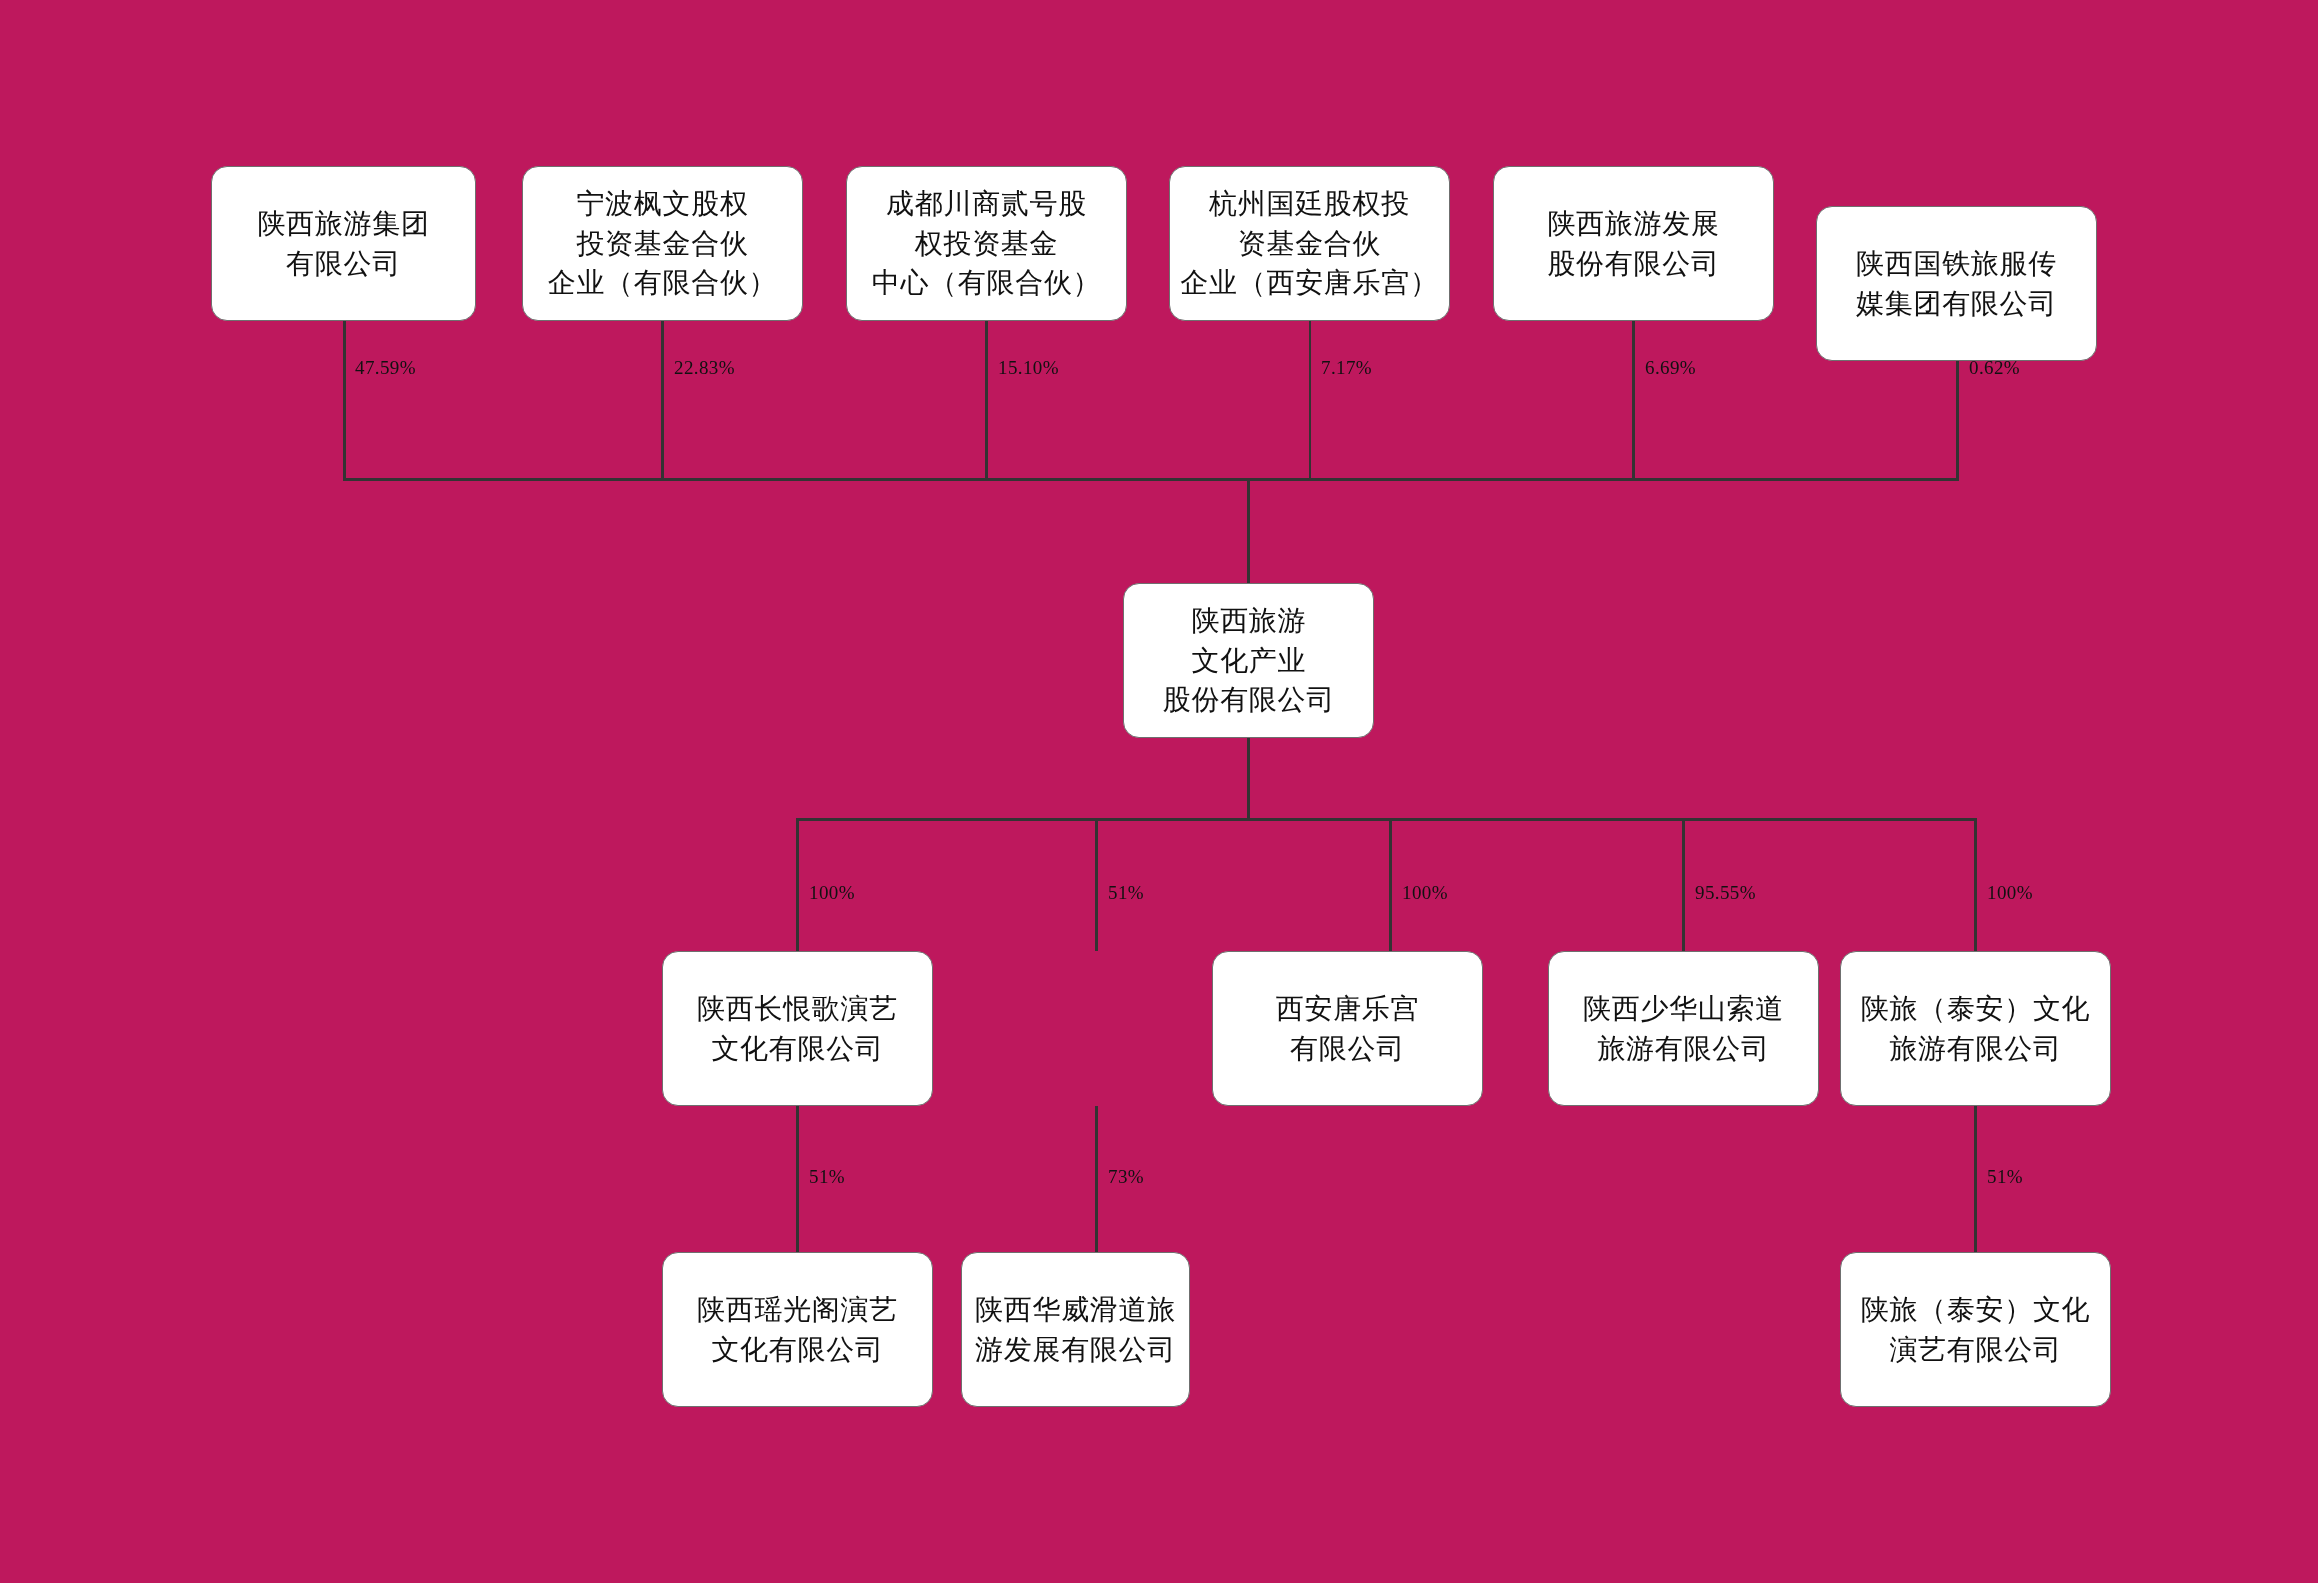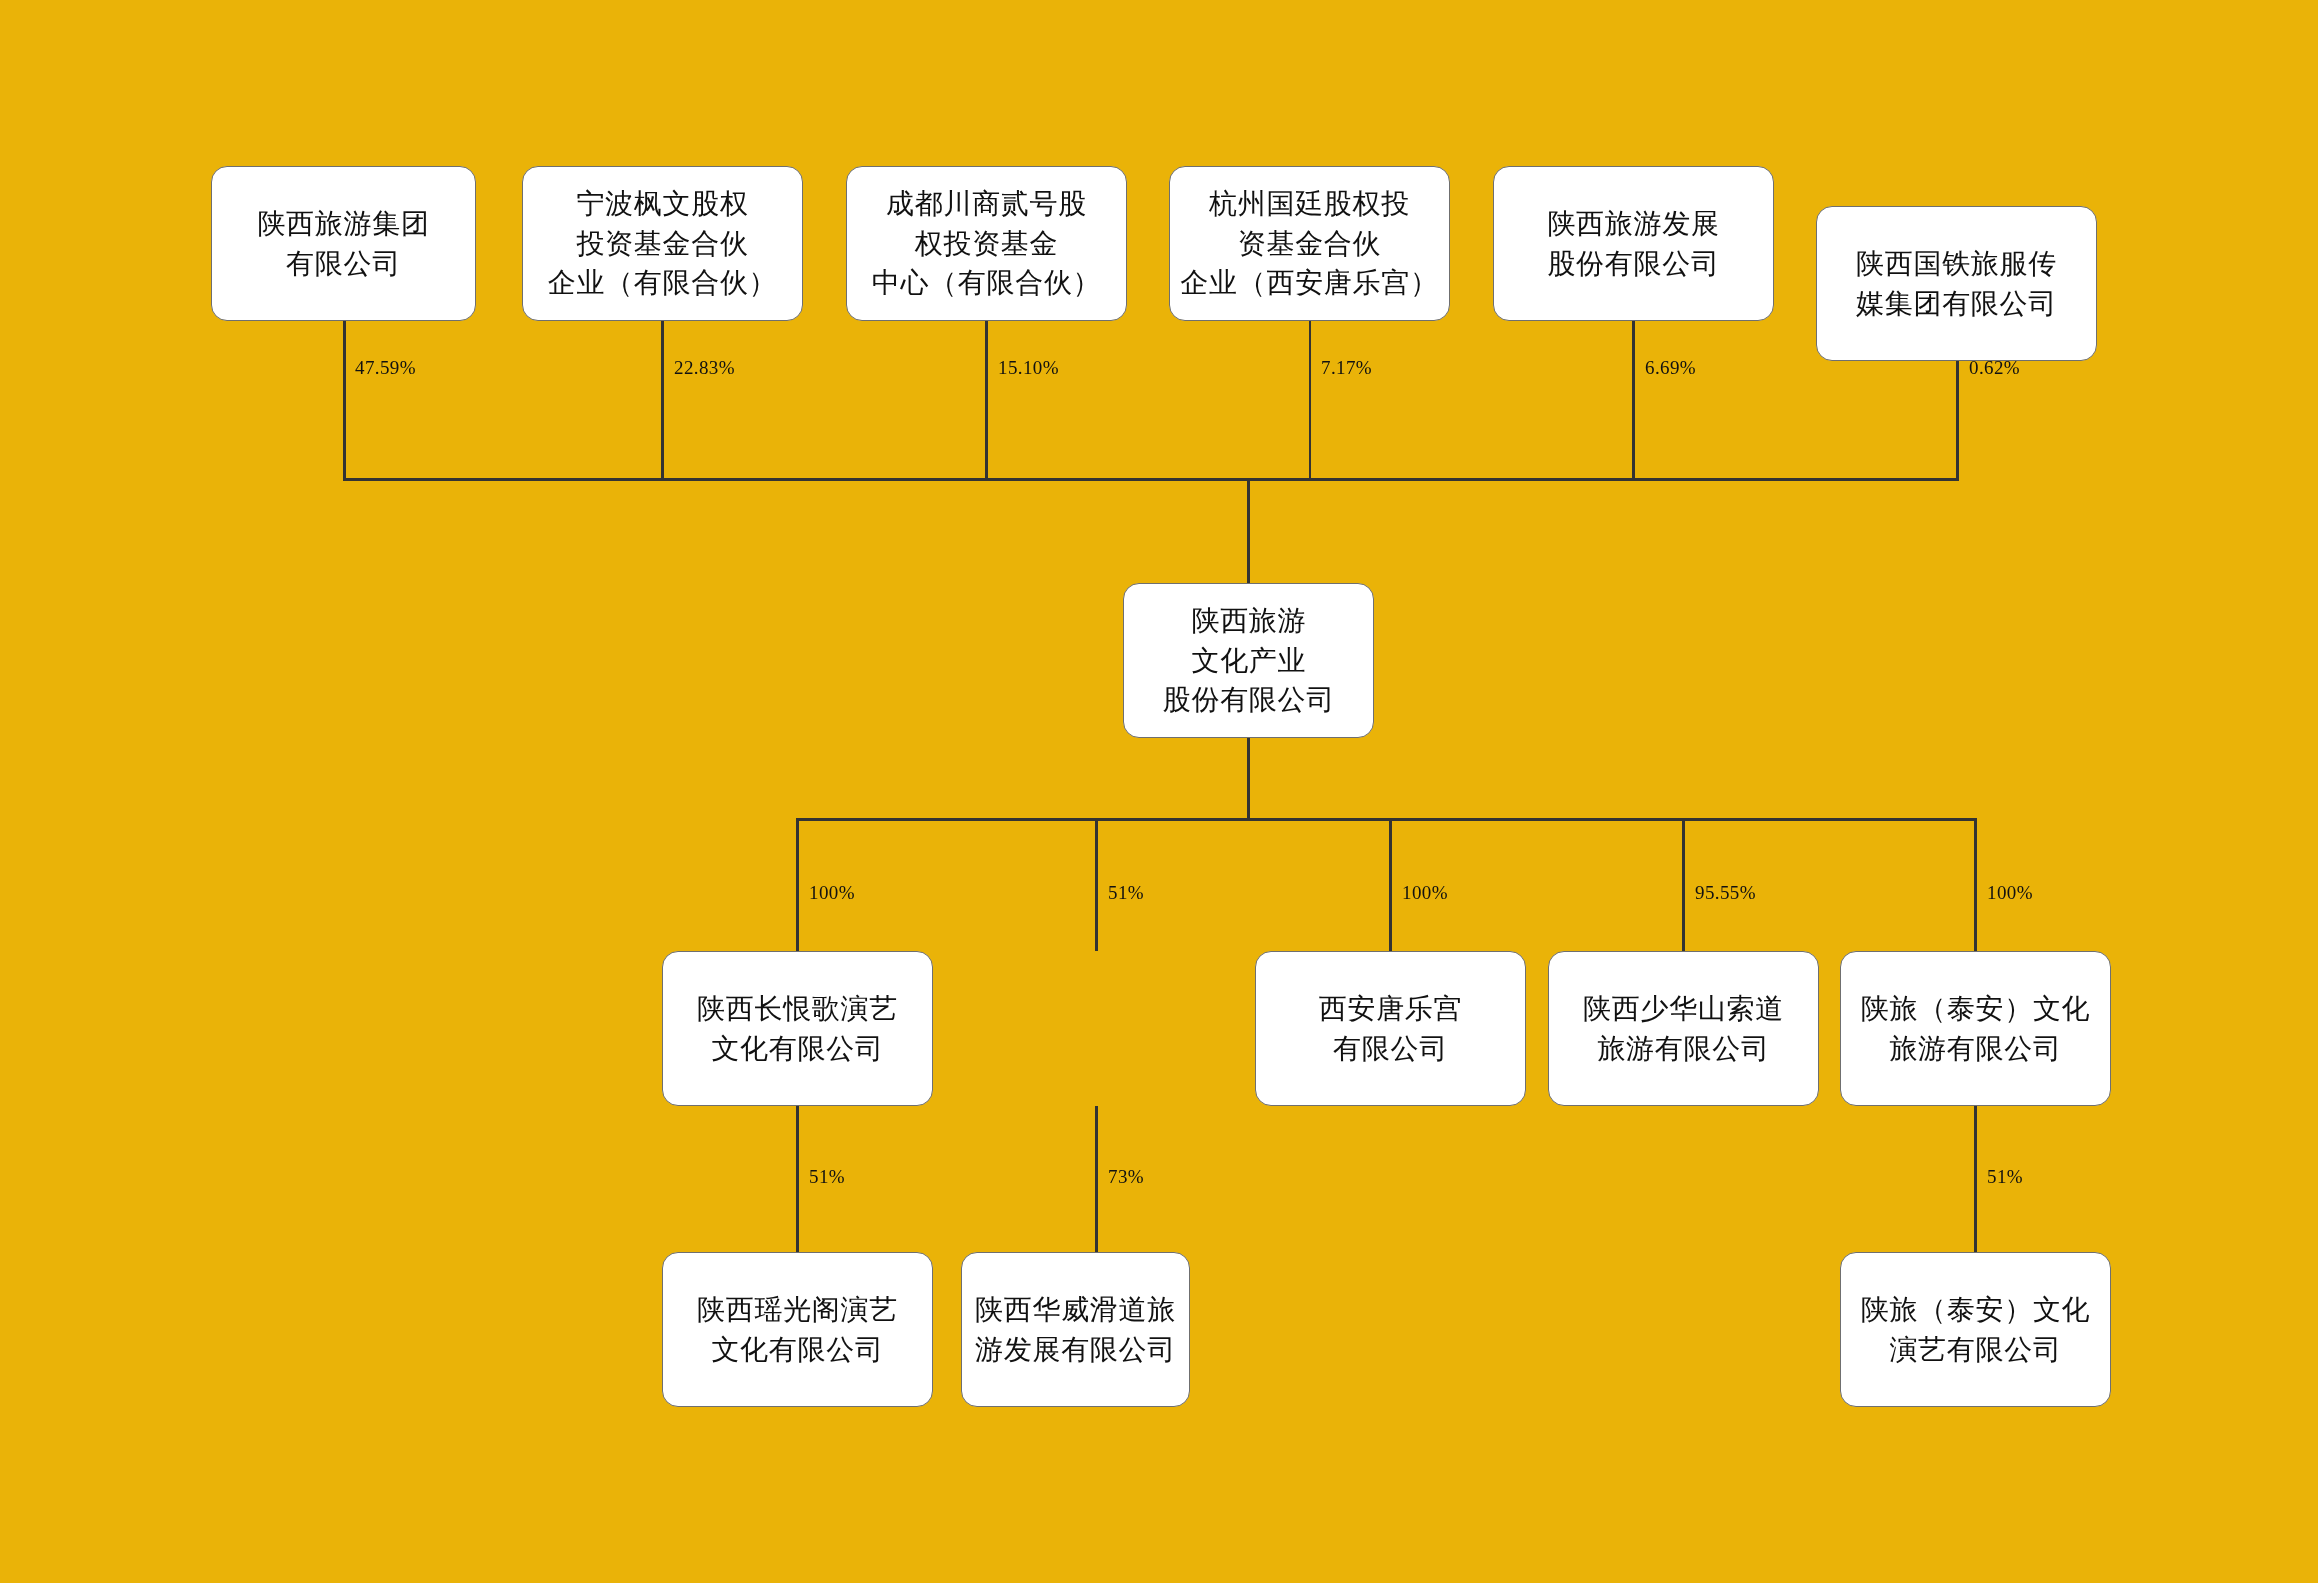--- a/index.html
+++ b/index.html
@@ -4,21 +4,21 @@
 <style>
   html, body {
     margin: 0;
     padding: 0;
     background: #ffffff;
   }
   #stage {
     position: relative;
     width: 2319px;
     height: 1583px;
-    background: #eab308;
+    background: #be185d;
     font-family: "Liberation Serif", "DejaVu Serif", serif;
     overflow: hidden;
   }
   #wires {
     position: absolute;
     left: 0;
     top: 0;
     width: 2319px;
     height: 1583px;
     pointer-events: none;
@@ -107,21 +107,21 @@
   <div class="pct" style="left:1321px;top:357px;">7.17%</div>
   <div class="pct" style="left:1645px;top:357px;">6.69%</div>
   <div class="pct" style="left:1969px;top:357px;">0.62%</div>
 
   <div class="node" style="left:1123px;top:583px;width:251px;height:155px;padding-left:8px;">陕西旅游
 文化产业
 股份有限公司</div>
 
   <div class="node" style="left:662px;top:951px;width:271px;height:155px;">陕西长恨歌演艺
 文化有限公司</div>
-  <div class="node" style="left:1255px;top:951px;width:271px;height:155px;">西安唐乐宫
+  <div class="node" style="left:1212px;top:951px;width:271px;height:155px;">西安唐乐宫
 有限公司</div>
   <div class="node" style="left:1548px;top:951px;width:271px;height:155px;">陕西少华山索道
 旅游有限公司</div>
   <div class="node" style="left:1840px;top:951px;width:271px;height:155px;">陕旅（泰安）文化
 旅游有限公司</div>
 
   <div class="pct" style="left:809px;top:882px;">100%</div>
   <div class="pct" style="left:1108px;top:882px;">51%</div>
   <div class="pct" style="left:1402px;top:882px;">100%</div>
   <div class="pct" style="left:1695px;top:882px;">95.55%</div>

